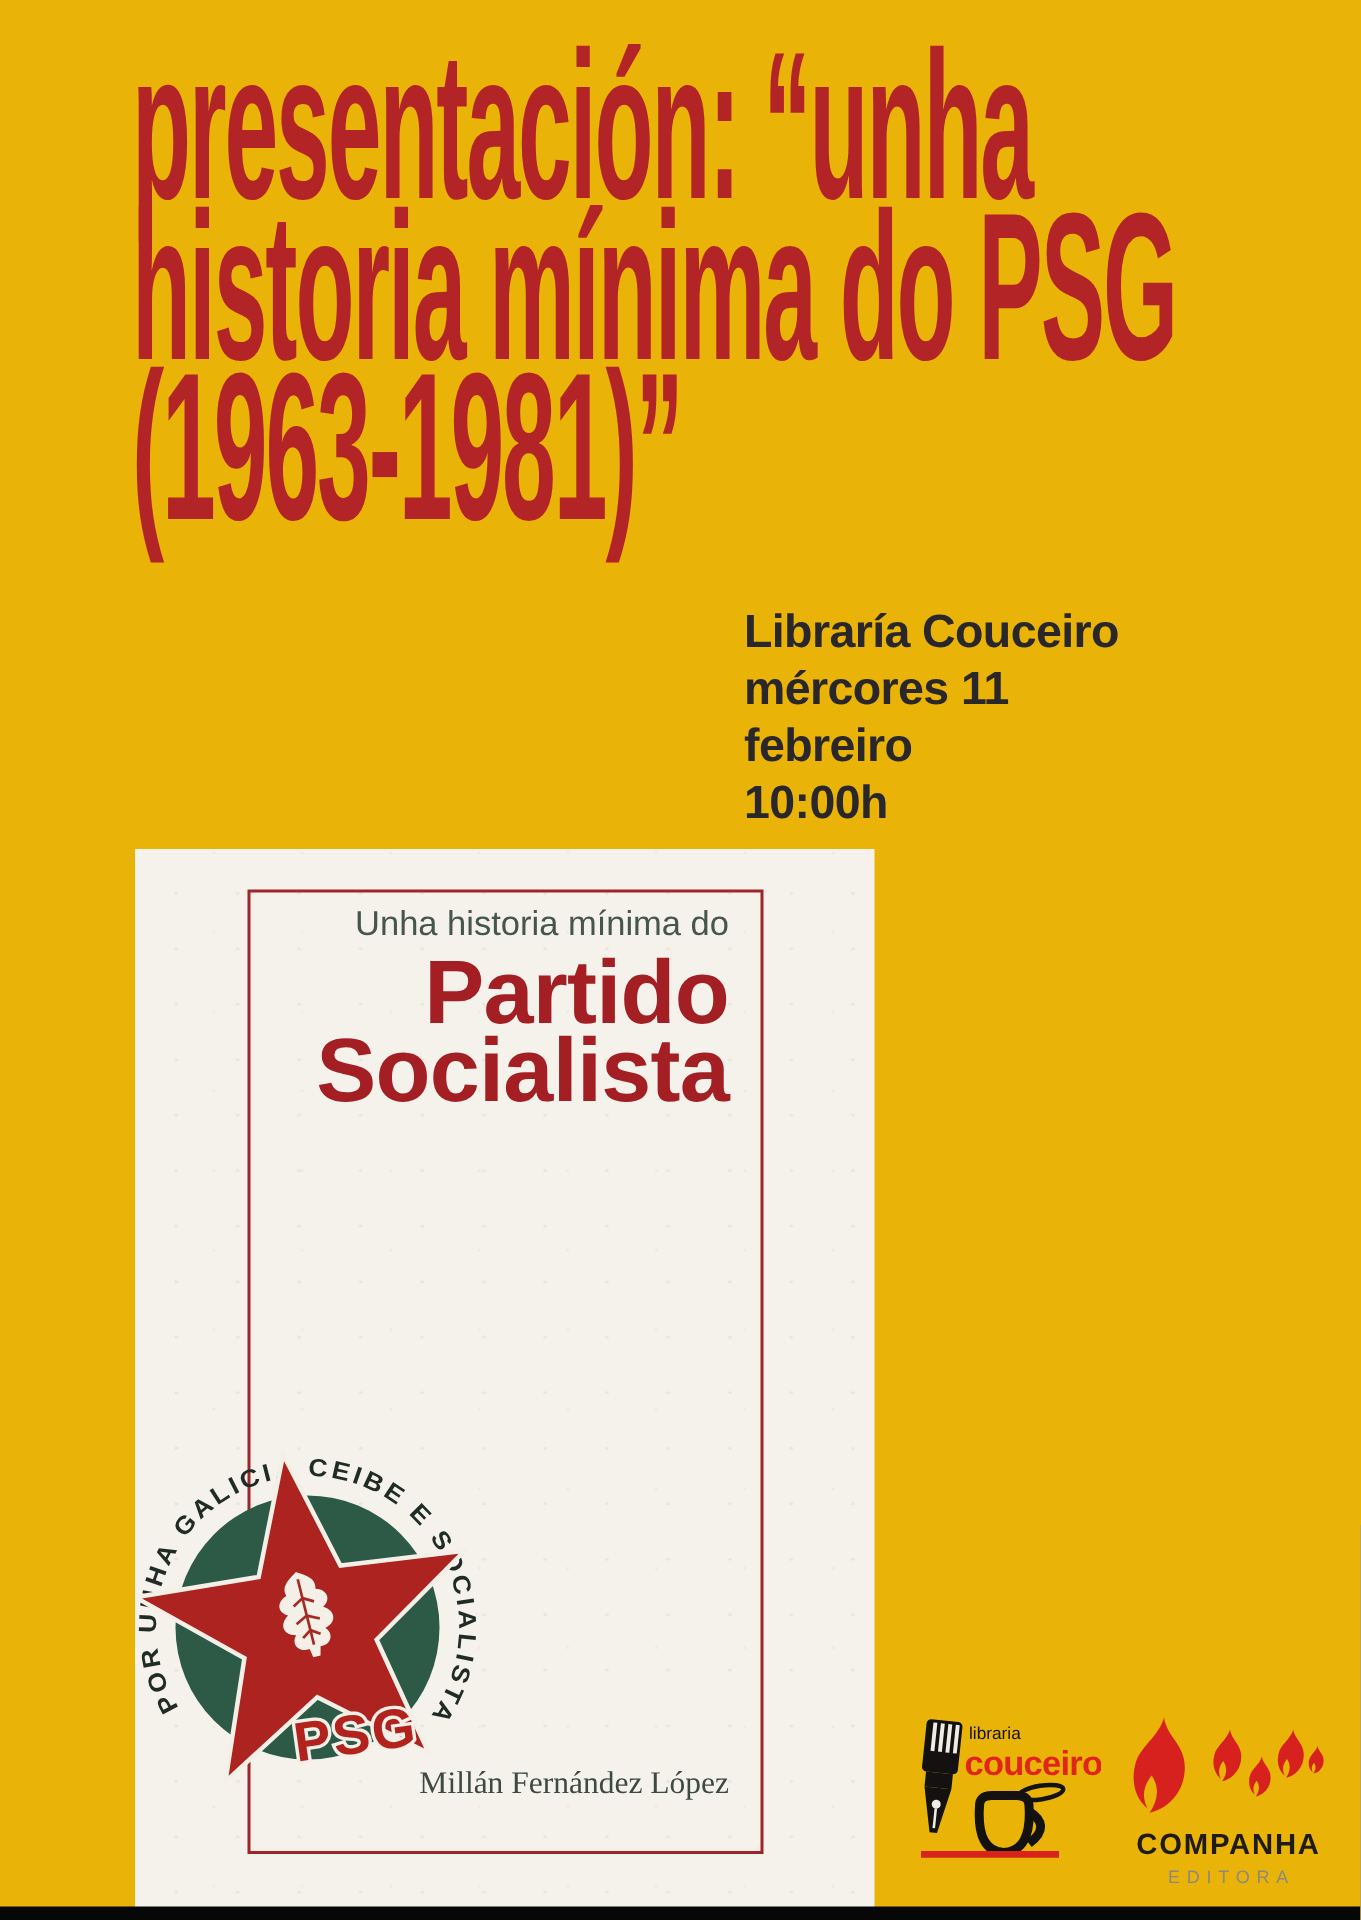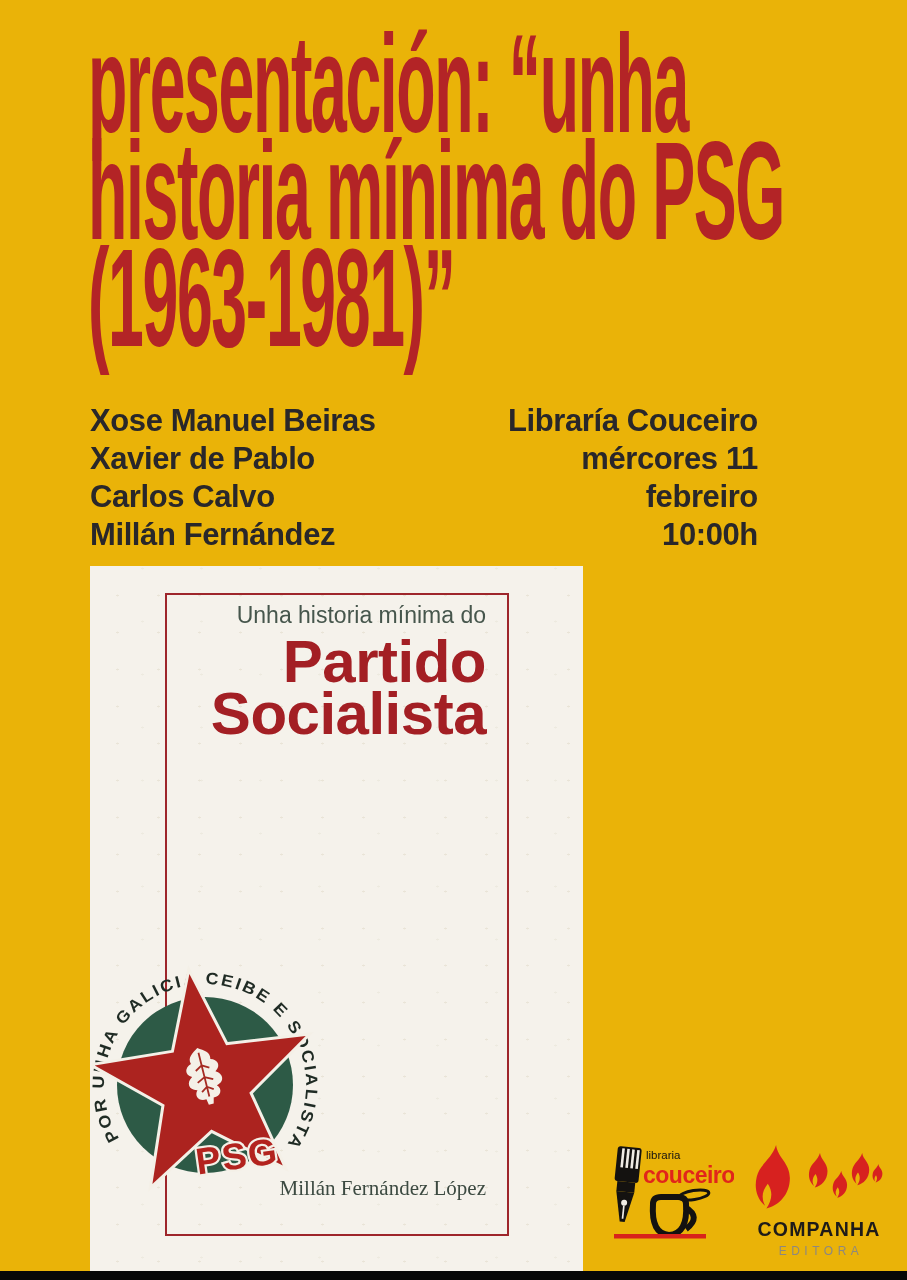--- a/index.html
+++ b/index.html
@@ -20,21 +20,21 @@
     transform:scaleX(0.46);transform-origin:left top;
   }
   .main-title div{white-space:nowrap;}
   
   .speakers,.event{
     position:absolute;top:402px;
     font-size:31px;font-weight:700;line-height:38px;
     letter-spacing:-0.4px;color:#29272a;
   }
   .speakers{left:90px;}
-  .event{left:508px;text-align:right;}
+  .event{left:496px;}
   
   .cover{
     position:absolute;left:90px;top:566px;width:493px;height:706px;
     background-color:#f5f2eb;
     background-image:
       radial-gradient(#e9e4d7 1px, transparent 1.2px),
       radial-gradient(#edeadf 1px, transparent 1.2px);
     background-size:41px 37px,59px 53px;
     background-position:7px 11px,23px 29px;
   }
@@ -64,26 +64,20 @@
 <body>
 
 <div class="poster">
 
   <div class="main-title">
     <div>presentación: “unha</div>
     <div>historia mínima do PSG</div>
     <div>(1963-1981)”</div>
   </div>
 
-  <div class="speakers">
-    <div>Xose Manuel Beiras</div>
-    <div>Xavier de Pablo</div>
-    <div>Carlos Calvo</div>
-    <div>Millán Fernández</div>
-  </div>
 
   <div class="event">
     <div>Libraría Couceiro</div>
     <div>mércores 11</div>
     <div>febreiro</div>
     <div>10:00h</div>
   </div>
 
   <div class="cover">
     <div class="cover-frame"></div>

